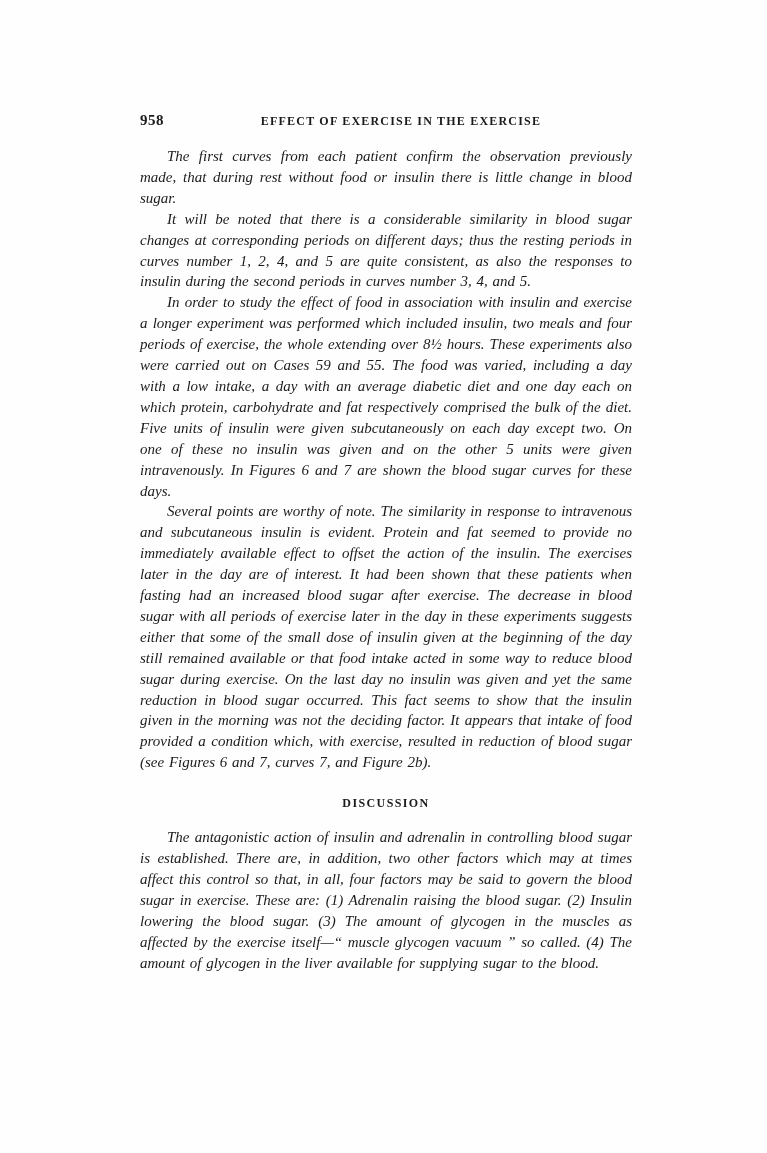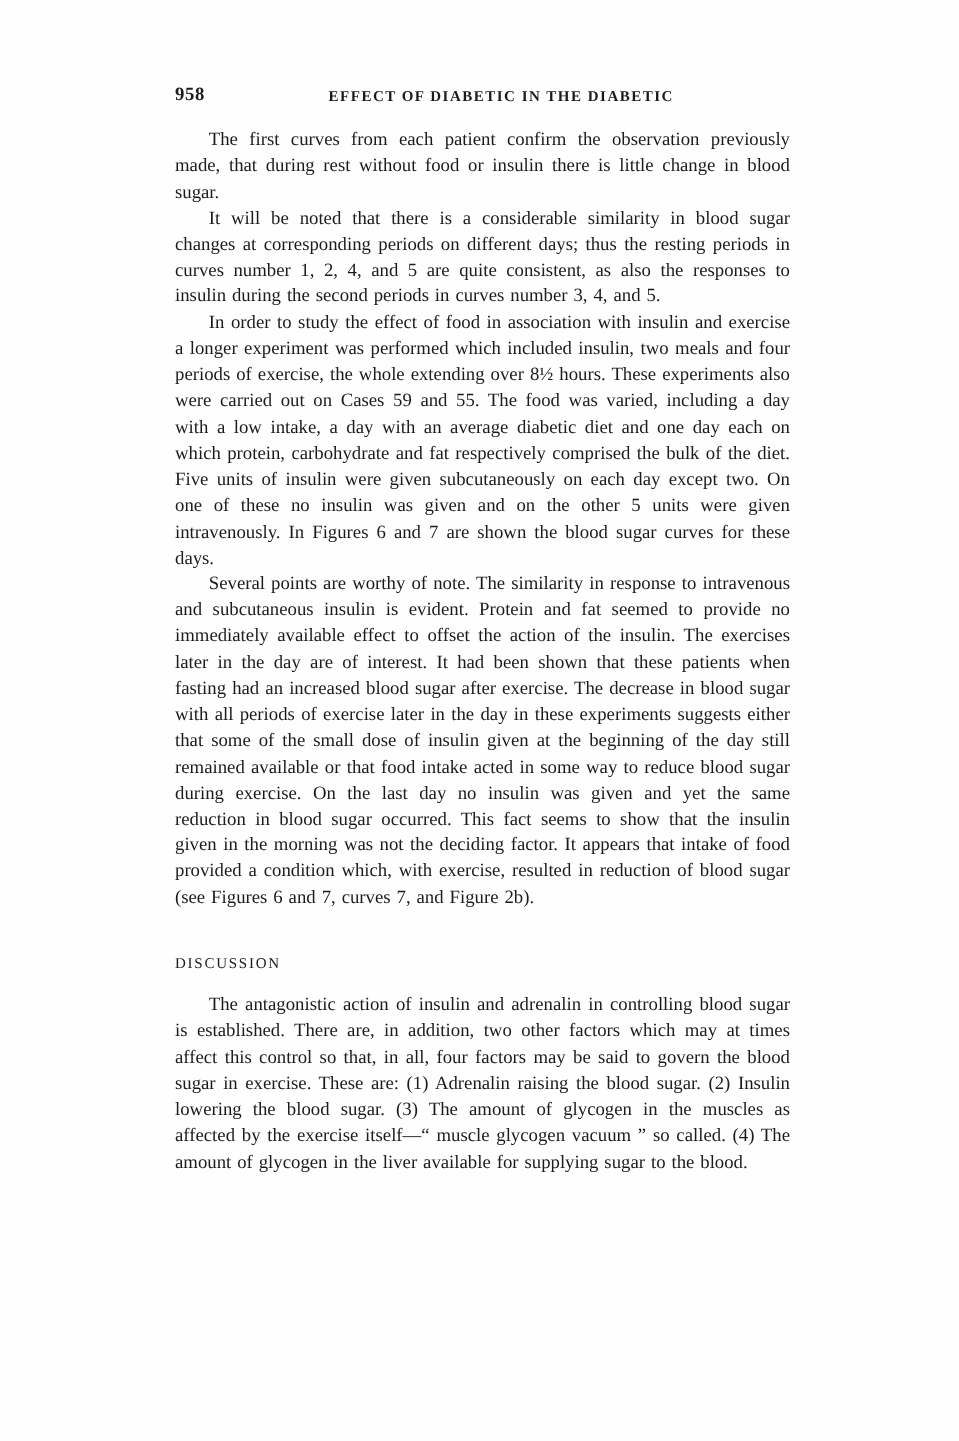--- a/index.html
+++ b/index.html
@@ -6,21 +6,21 @@
     margin: 0;
     padding: 0;
     background: #ffffff;
   }
   .page {
     position: relative;
     width: 767px;
     height: 1153px;
     background: #fefefe;
     box-sizing: border-box;
-    padding: 68px 135px 0 140px;
+    padding: 112px 135px 0 140px;
     font-family: "Liberation Serif", "DejaVu Serif", serif;
     color: #1b1b1b;
     overflow: hidden;
   }
   .page-header {
     position: relative;
     height: 20px;
     margin-bottom: 14px;
   }
   .page-number {
@@ -41,36 +41,38 @@
     padding-top: 2px;
     white-space: nowrap;
   }
   .body-text p {
     margin: 0;
     font-size: 15px;
     line-height: 20.9px;
     text-align: justify;
     text-indent: 27px;
     word-spacing: 1px;
+    font-style: italic;
   }
   .section-heading {
-    margin: 34px 0 16px 0;
+    margin: 23px 0 16px 0;
+    text-align: center;
     font-size: 12px;
-    font-weight: normal;
+    font-weight: bold;
     letter-spacing: 1.4px;
   }
 </style>
 </head>
 <body>
 
 <div class="page">
 
   <header class="page-header">
     <span class="page-number">958</span>
-    <span class="running-title">EFFECT OF DIABETIC IN THE DIABETIC</span>
+    <span class="running-title">EFFECT OF EXERCISE IN THE EXERCISE</span>
   </header>
 
   <main class="body-text">
     <p>The first curves from each patient confirm the observation previously made, that during rest without food or insulin there is little change in blood sugar.</p>
     <p>It will be noted that there is a considerable similarity in blood sugar changes at corresponding periods on different days; thus the resting periods in curves number 1, 2, 4, and 5 are quite consistent, as also the responses to insulin during the second periods in curves number 3, 4, and 5.</p>
     <p>In order to study the effect of food in association with insulin and exercise a longer experiment was performed which included insulin, two meals and four periods of exercise, the whole extending over 8½ hours. These experiments also were carried out on Cases 59 and 55.  The food was varied, including a day with a low intake, a day with an average diabetic diet and one day each on which protein, carbohydrate and fat respectively comprised the bulk of the diet.  Five units of insulin were given subcutaneously on each day except two.  On one of these no insulin was given and on the other 5 units were given intravenously.  In Figures 6 and 7 are shown the blood sugar curves for these days.</p>
     <p>Several points are worthy of note.  The similarity in response to intravenous and subcutaneous insulin is evident.  Protein and fat seemed to provide no immediately available effect to offset the action of the insulin.  The exercises later in the day are of interest.  It had been shown that these patients when fasting had an increased blood sugar after exercise.  The decrease in blood sugar with all periods of exercise later in the day in these experiments suggests either that some of the small dose of insulin given at the beginning of the day still remained available or that food intake acted in some way to reduce blood sugar during exercise. On the last day no insulin was given and yet the same reduction in blood sugar occurred.  This fact seems to show that the insulin given in the morning was not the deciding factor.  It appears that intake of food provided a condition which, with exercise, resulted in reduction of blood sugar (see Figures 6 and 7, curves 7, and Figure 2b).</p>
 
     <h2 class="section-heading">DISCUSSION</h2>
 

